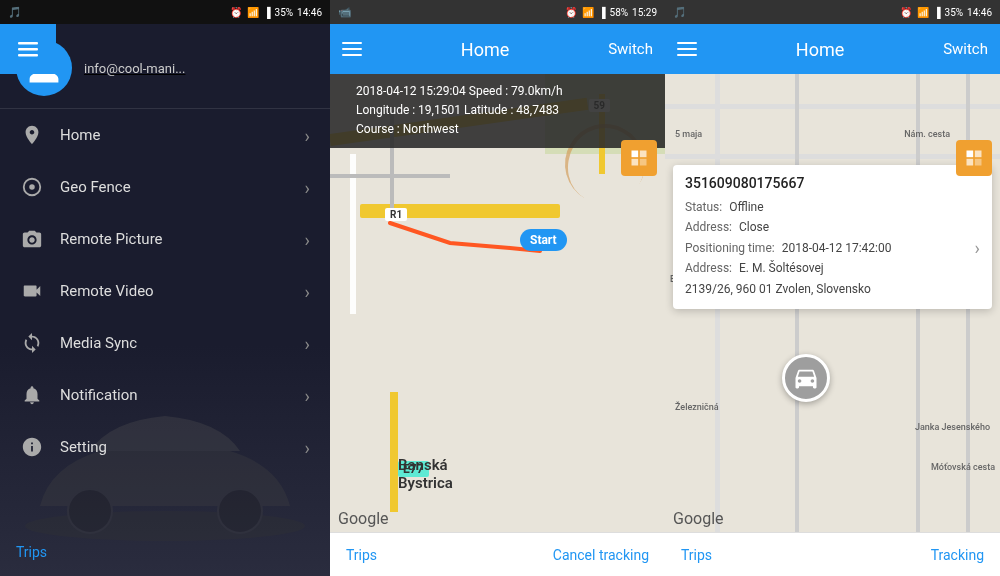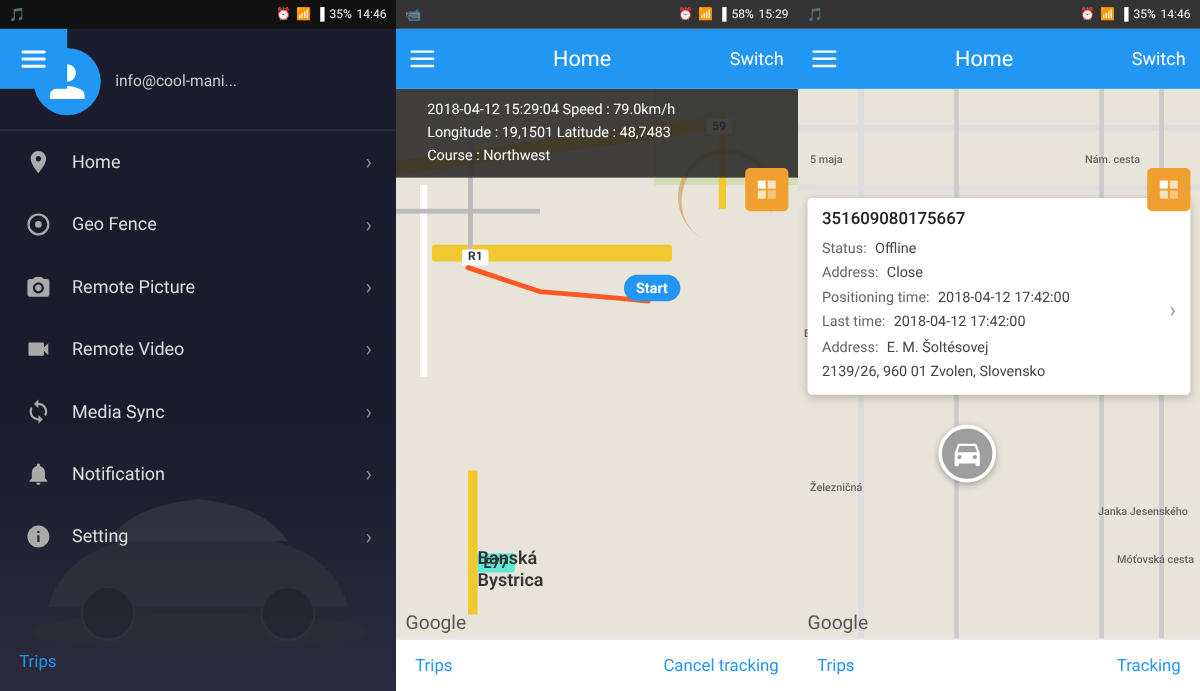--- a/index.html
+++ b/index.html
@@ -24,23 +24,24 @@
       color: #fff;
       font-size: 11px;
       position: relative;
       z-index: 10;
     }
     .status-icons { display: flex; align-items: center; gap: 4px; font-size: 10px; }
     .profile-section {
       display: flex;
       align-items: center;
       gap: 12px;
-      padding: 16px 28px 12px;
+      padding: 16px 16px 12px;
       position: relative;
       z-index: 10;
+      text-decoration: underline;
     }
     .avatar {
       width: 56px; height: 56px;
       border-radius: 50%;
       background: #2196F3;
       display: flex; align-items: center; justify-content: center;
       flex-shrink: 0;
     }
     .avatar svg { width: 36px; height: 36px; fill: #fff; }
     .profile-email { color: #ccc; font-size: 13px; }
@@ -535,24 +536,20 @@
         </div>
         <div>
           <span class="label">Address:</span>
           <span style="margin-left:4px;">Close</span>
         </div>
         <div>
           <span class="label">Positioning time:</span>
           <span style="margin-left:4px;">2018-04-12 17:42:00</span>
         </div>
         <div>
-          <span class="label">Last time:</span>
-          <span style="margin-left:4px;">2018-04-12 17:42:00</span>
-        </div>
-        <div>
           <span class="label">Address:</span>
           <span style="margin-left:4px;">E. M. Šoltésovej<br>2139/26, 960 01 Zvolen, Slovensko</span>
         </div>
       </div>
       <span class="vehicle-chevron">›</span>
     </div>
   </div>
 
   <div class="square-btn square-btn-3">
     <svg viewBox="0 0 24 24" xmlns="http://www.w3.org/2000/svg">

